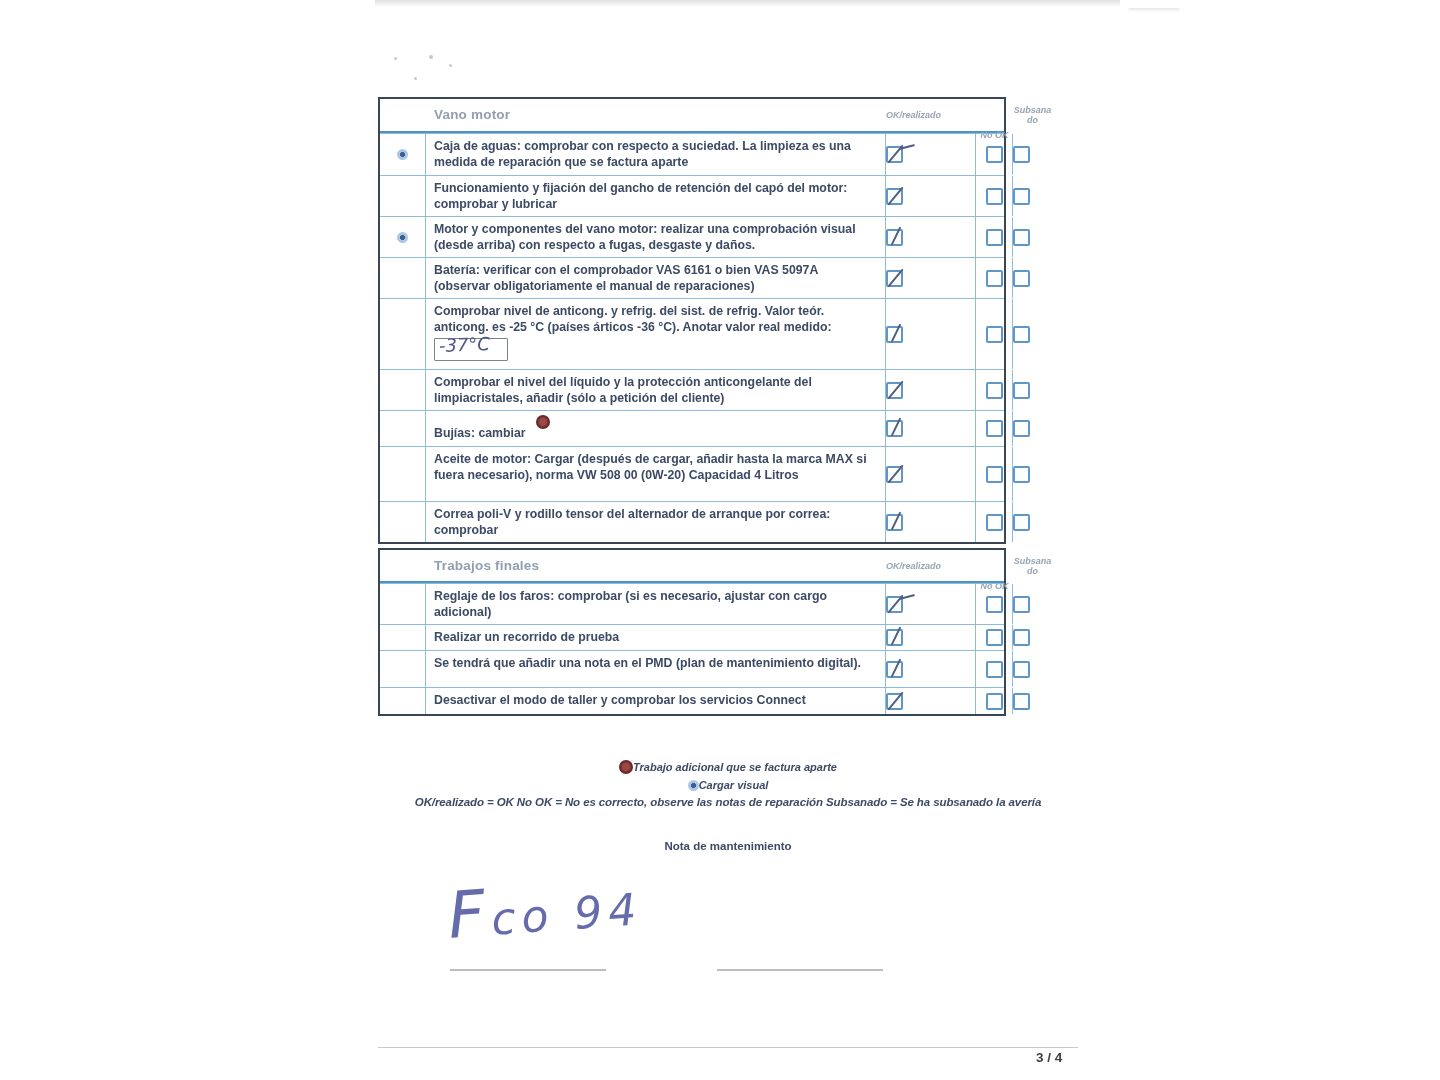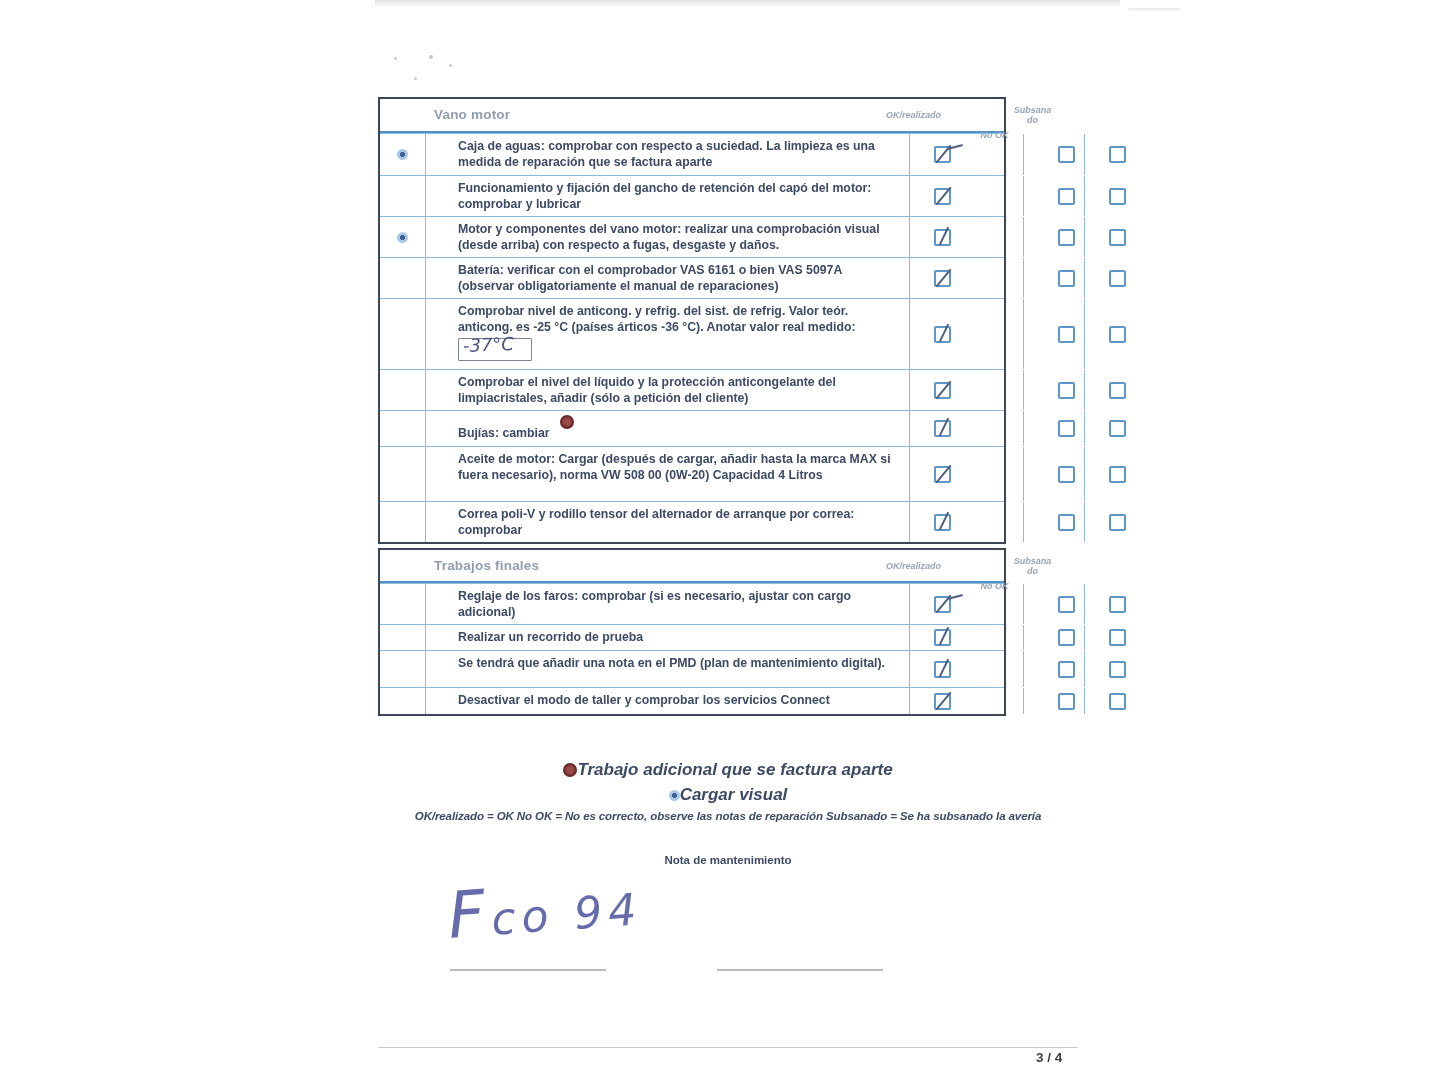--- a/index.html
+++ b/index.html
@@ -32,21 +32,21 @@
   .t2{top:548px;}
 
   .thead{display:flex;align-items:center;border-bottom:2px solid var(--line-blue-strong);box-sizing:border-box;}
   .t1 .thead{height:34px;}
   .t2 .thead{height:33px;}
   .ttitle{color:var(--head);font-weight:700;font-size:13.5px;letter-spacing:.2px;}
   .chead{color:#98a5b4;font-size:9px;font-style:italic;font-weight:700;text-align:center;line-height:10px;}
   .chead.wrap2{display:inline-block;width:28px;overflow-wrap:anywhere;margin-top:40px;}
   .chead.wrap3{display:inline-block;width:39px;overflow-wrap:anywhere;}
 
-  .trow{display:flex;align-items:stretch;border-top:1px solid var(--line-blue);box-sizing:border-box;gap:24px;}
+  .trow{display:flex;align-items:stretch;border-top:1px solid var(--line-blue);box-sizing:border-box;}
   .trow:first-of-type{border-top:none;}
 
   .c-icon{width:46px;flex:0 0 46px;border-right:1px solid var(--line-blue);
     display:flex;align-items:center;justify-content:center;box-sizing:border-box;}
   .c-text{width:460px;flex:0 0 460px;border-right:1px solid var(--line-blue);
     padding:4px 14px 4px 8px;box-sizing:border-box;color:var(--ink);
     font-size:12.3px;font-weight:700;line-height:16px;}
   .c-ok{width:90px;flex:0 0 90px;border-right:1px solid var(--line-blue);
     display:flex;align-items:center;justify-content:flex-start;box-sizing:border-box;}
   .c-no{width:37px;flex:0 0 37px;border-right:1px solid var(--line-blue);
@@ -80,21 +80,21 @@
 
   
   .value-box{display:inline-block;margin-top:3px;width:72px;height:21px;
     border:1.5px solid #7a8294;border-radius:1px;position:relative;background:#fff;}
   .hw{position:absolute;left:4px;top:-2px;font-style:italic;font-weight:400;
     color:#4c5584;font-size:18px;transform:rotate(-2deg);white-space:nowrap;
     font-family:"DejaVu Sans", sans-serif;}
 
   
   .legend{position:absolute;left:378px;top:760px;width:700px;text-align:center;color:var(--ink);}
-  .lg-line{font-size:17px;font-style:italic;font-weight:700;margin-bottom:5px;
+  .lg-line{font-size:11px;font-style:italic;font-weight:700;margin-bottom:5px;
     display:flex;align-items:center;justify-content:center;gap:0;}
   .lg-abbr{font-size:11.5px;font-style:italic;font-weight:700;white-space:nowrap;
     margin-top:3px;letter-spacing:-.1px;}
   .lg-note{font-size:11.5px;font-weight:700;margin-top:32px;font-style:normal;}
 
   
   .sig{position:absolute;left:448px;top:872px;color:#666cab;font-style:italic;
     font-size:44px;transform:rotate(-4deg);font-family:"DejaVu Sans", sans-serif;
     letter-spacing:6px;}
   .sig::first-letter{font-size:64px;}

